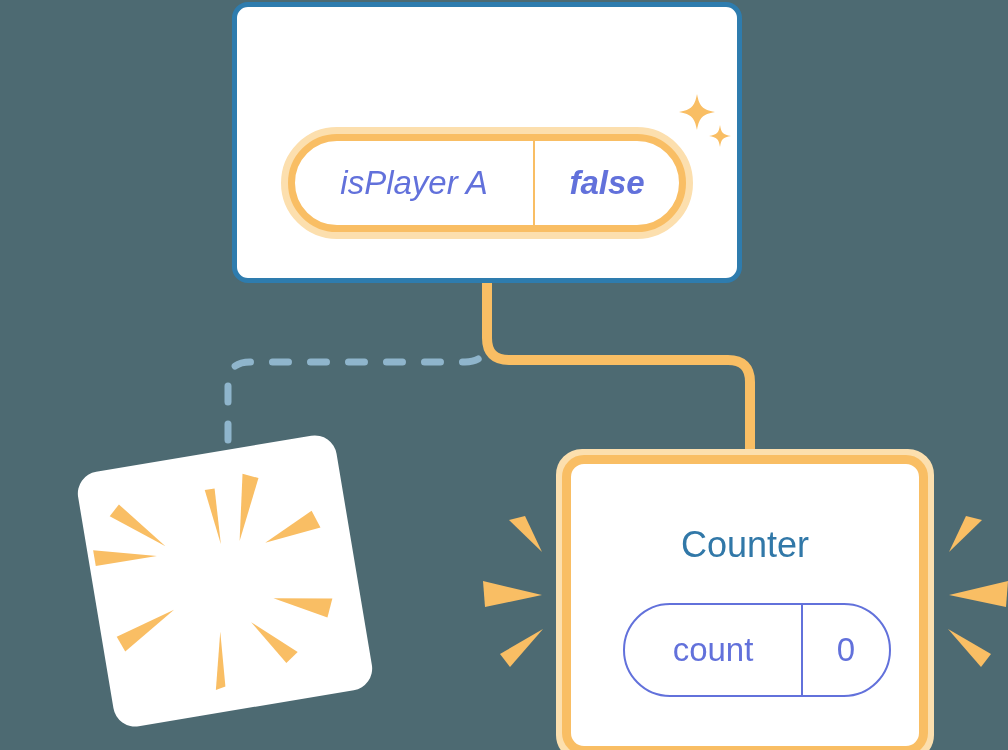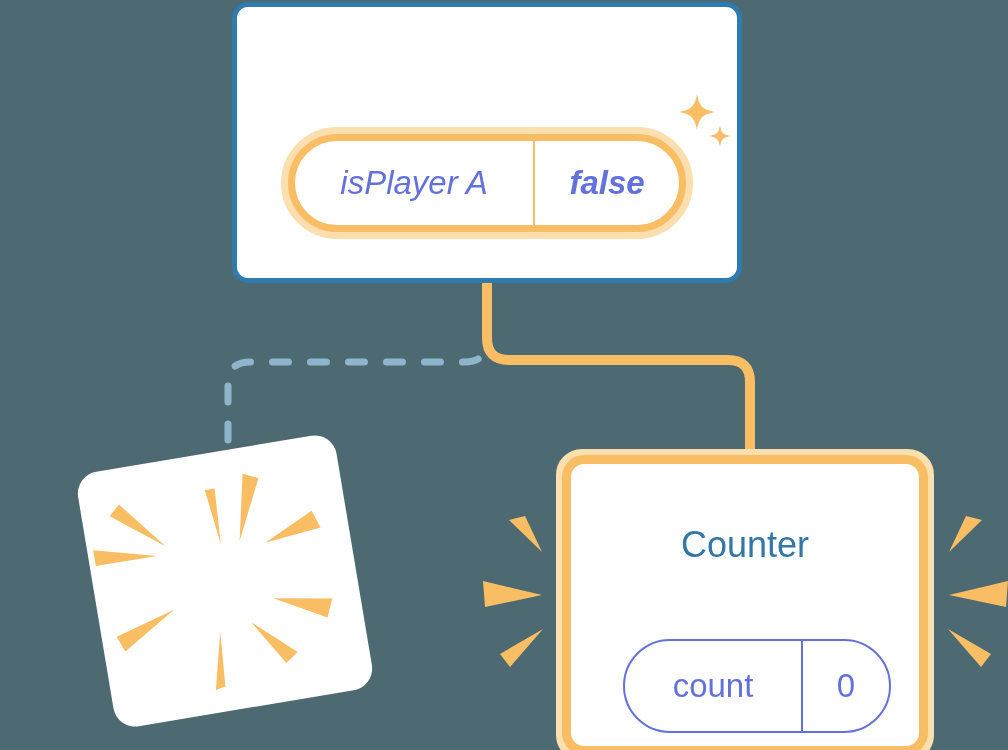--- a/index.html
+++ b/index.html
@@ -150,21 +150,20 @@
     left: 52px;
     top: 139px;
     width: 268px;
     height: 94px;
     border: 2px solid #6271db;
     border-radius: 999px;
     box-sizing: border-box;
     display: flex;
     align-items: stretch;
     background: #ffffff;
-    margin-top: 36px;
   }
   .counter-pill .pill-key {
     flex: 0 0 176px;
     font-size: 33px;
   }
   .counter-pill .pill-val {
     flex: 1 1 auto;
     border-left: 2px solid #6271db;
     font-size: 33px;
   }

